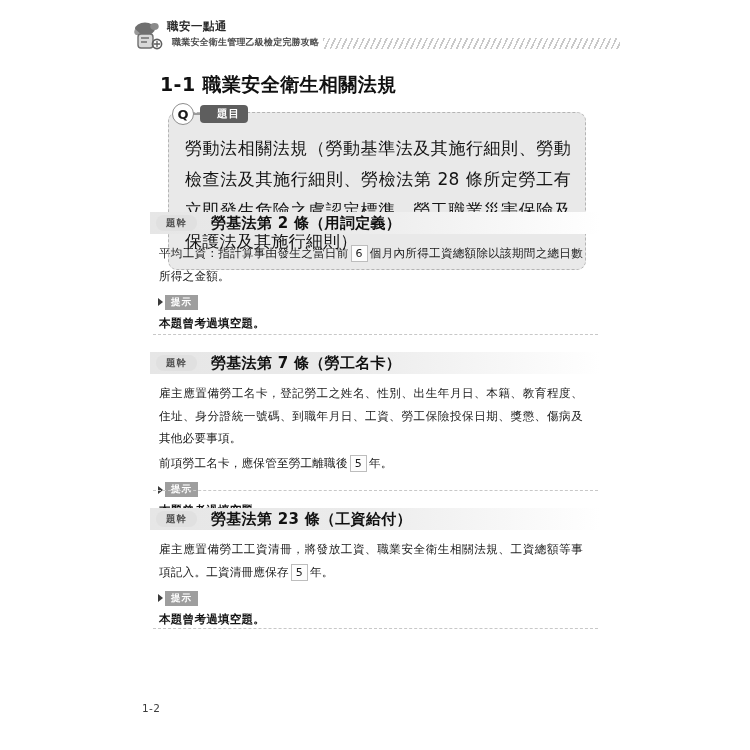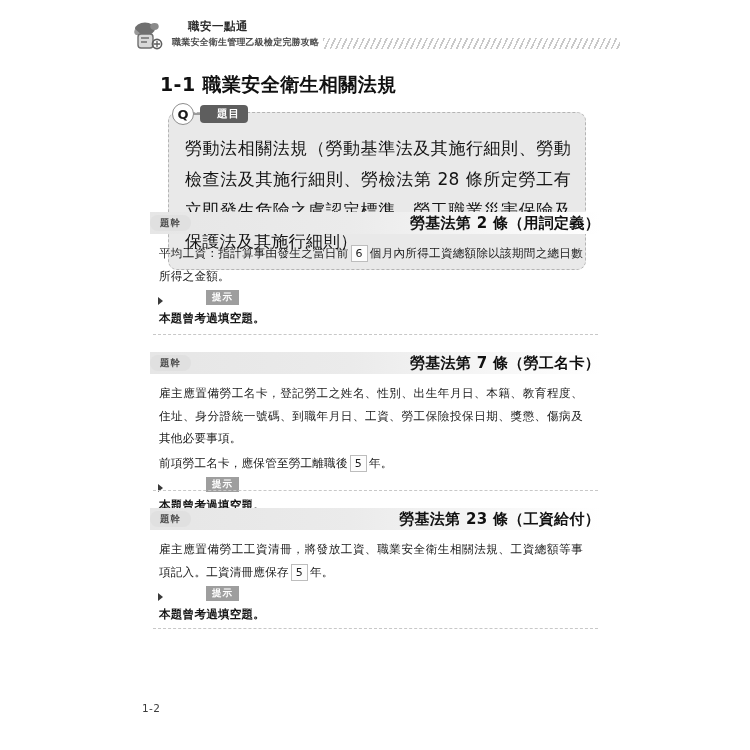--- a/index.html
+++ b/index.html
@@ -36,21 +36,21 @@
     position: absolute;
     left: 12px;
     top: 2px;
     width: 36px;
     height: 34px;
   }
   .runhead-logo svg { display: block; }
 
   .runhead-title {
     position: absolute;
-    left: 68px;
+    left: 47px;
     top: 1px;
     font-size: 11.5px;
     font-weight: bold;
     letter-spacing: .5px;
     color: #2b2b2b;
     white-space: nowrap;
   }
   .runhead-sub {
     position: absolute;
     left: 52px;
@@ -155,21 +155,21 @@
     position: absolute;
     left: 150px;
     width: 450px;
   }
   .item-head {
     position: relative;
     height: 22px;
     background: linear-gradient(to right, #e6e6e6 0%, #ebebeb 45%, #f7f7f7 78%, #ffffff 100%);
     display: flex;
     align-items: center;
-    justify-content: space-between;
+    padding-left: 6px;
   }
   .head-pill {
     background: #e0e0e0;
     color: #4a4a4a;
     font-size: 9.5px;
     font-weight: bold;
     letter-spacing: 1px;
     border-radius: 9px;
     padding: 3px 10px 3px 10px;
     line-height: 1;
@@ -201,25 +201,24 @@
     border: 1px solid #bdbdbd;
     background: #fdfdfd;
     padding: 0px 4px;
     margin: 0 2px;
     font-size: 11px;
     line-height: 1.4;
     vertical-align: baseline;
   }
 
   .hint-row {
-    margin-top: 3px;
+    margin-top: 8px;
     padding-left: 8px;
     display: flex;
-    align-items: flex-end;
-    gap: 41px;
+    align-items: center;
   }
   .hint-tri {
     width: 0; height: 0;
     border-left: 5.5px solid #3a3a3a;
     border-top: 4px solid transparent;
     border-bottom: 4px solid transparent;
     margin-right: 2px;
   }
   .hint-label {
     background: #9e9e9e;

